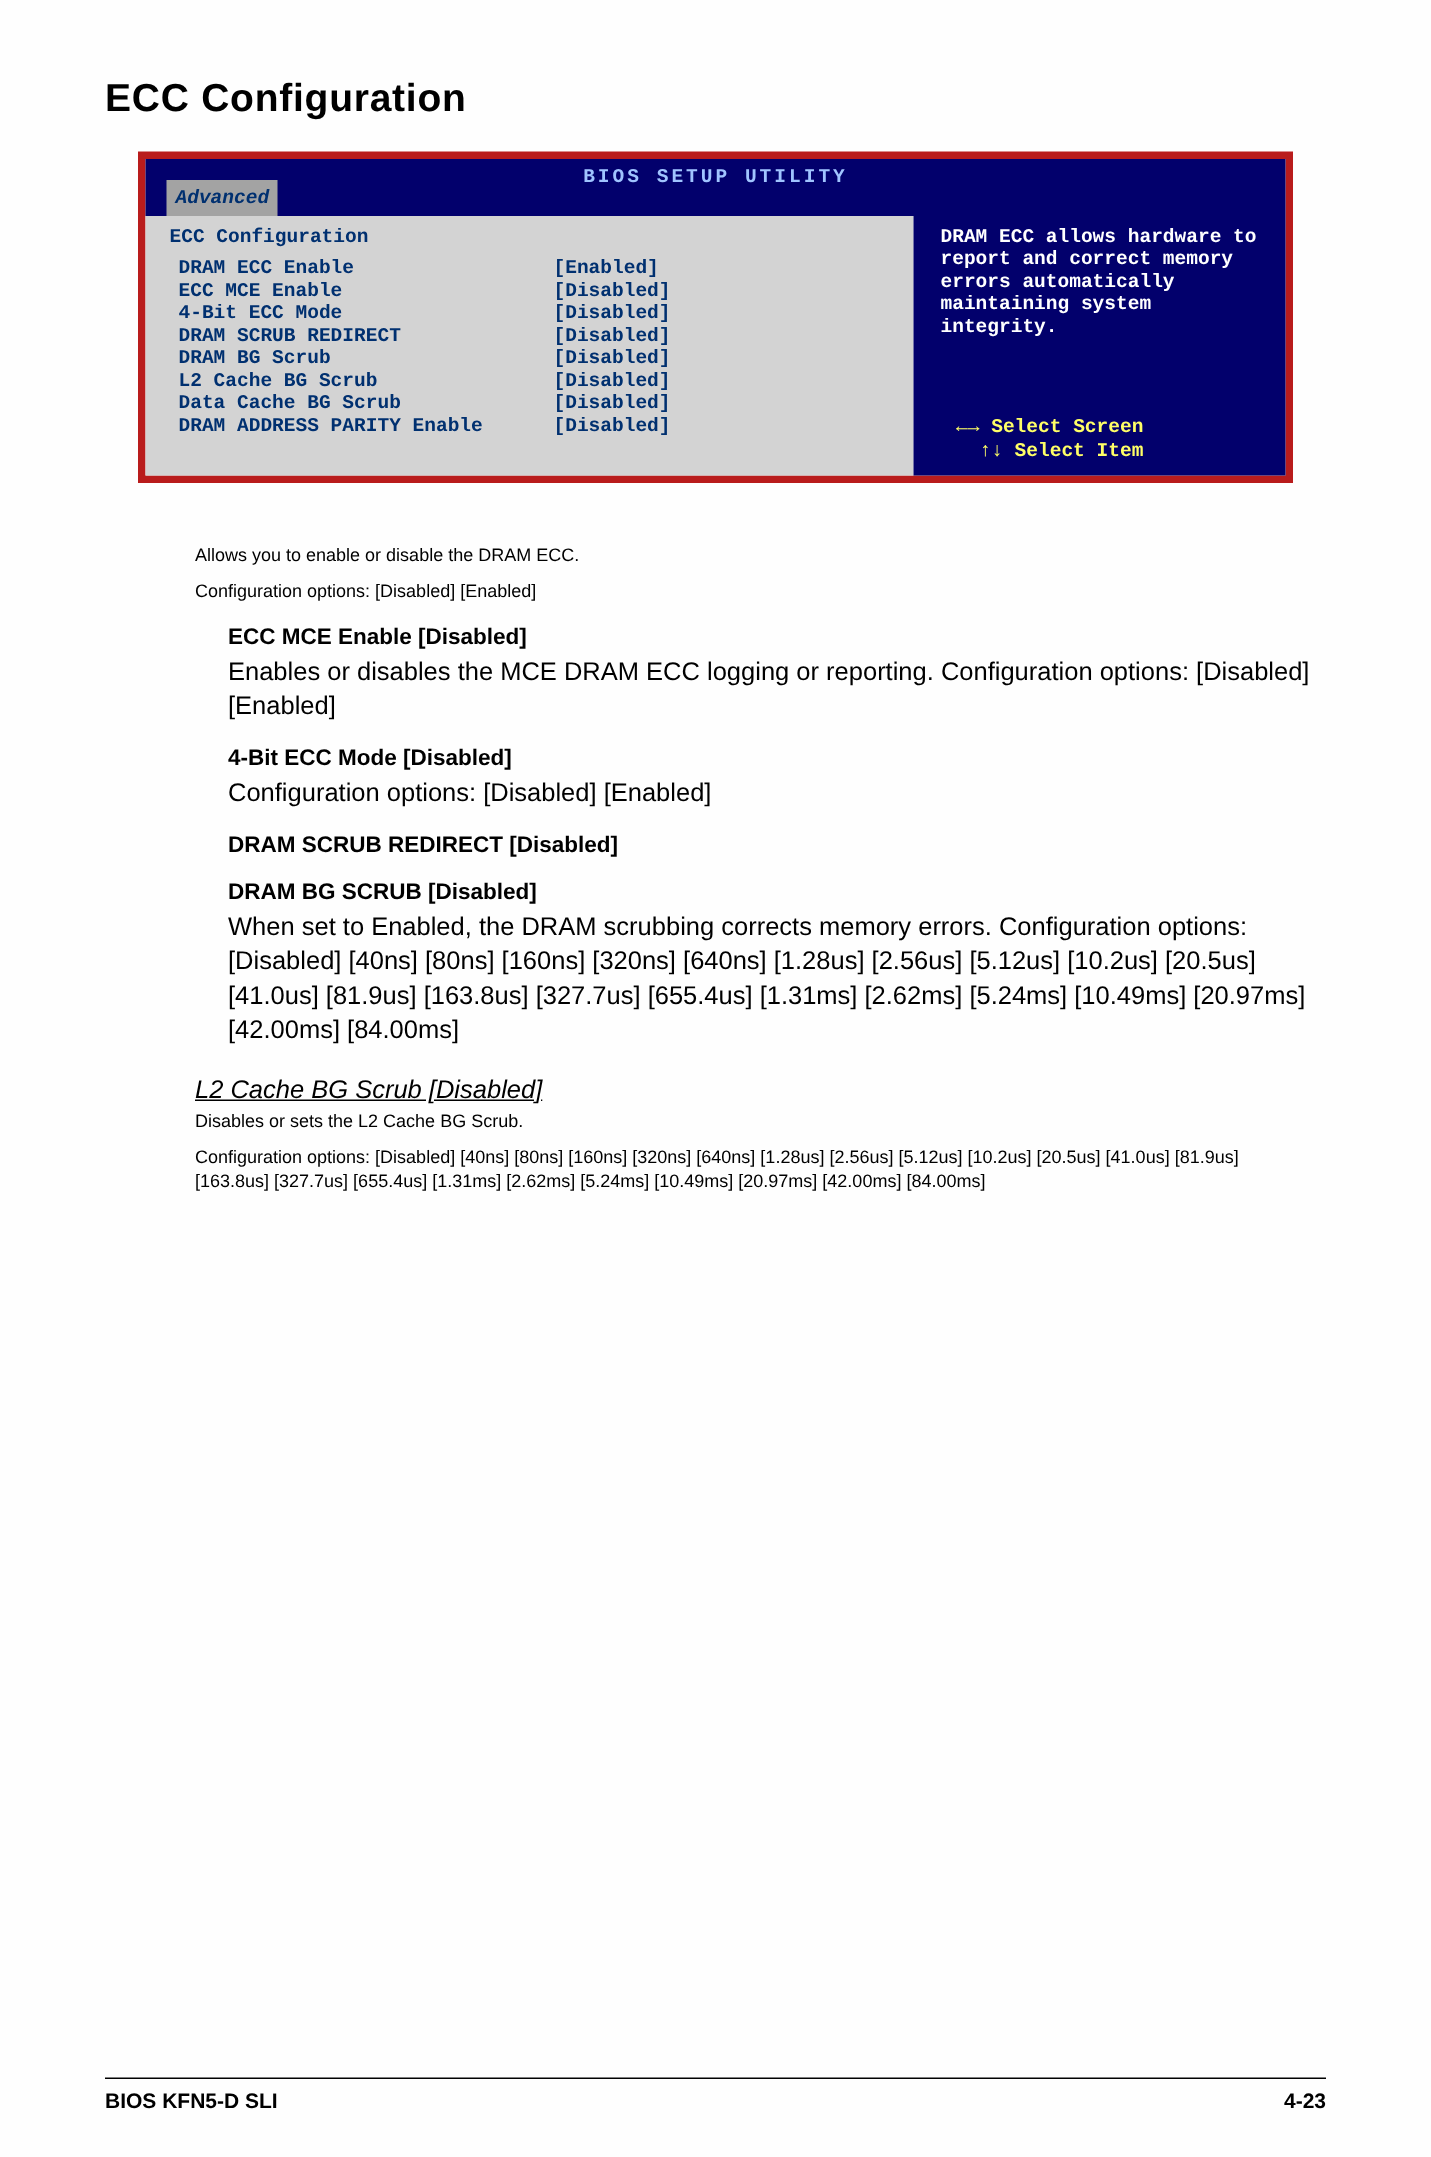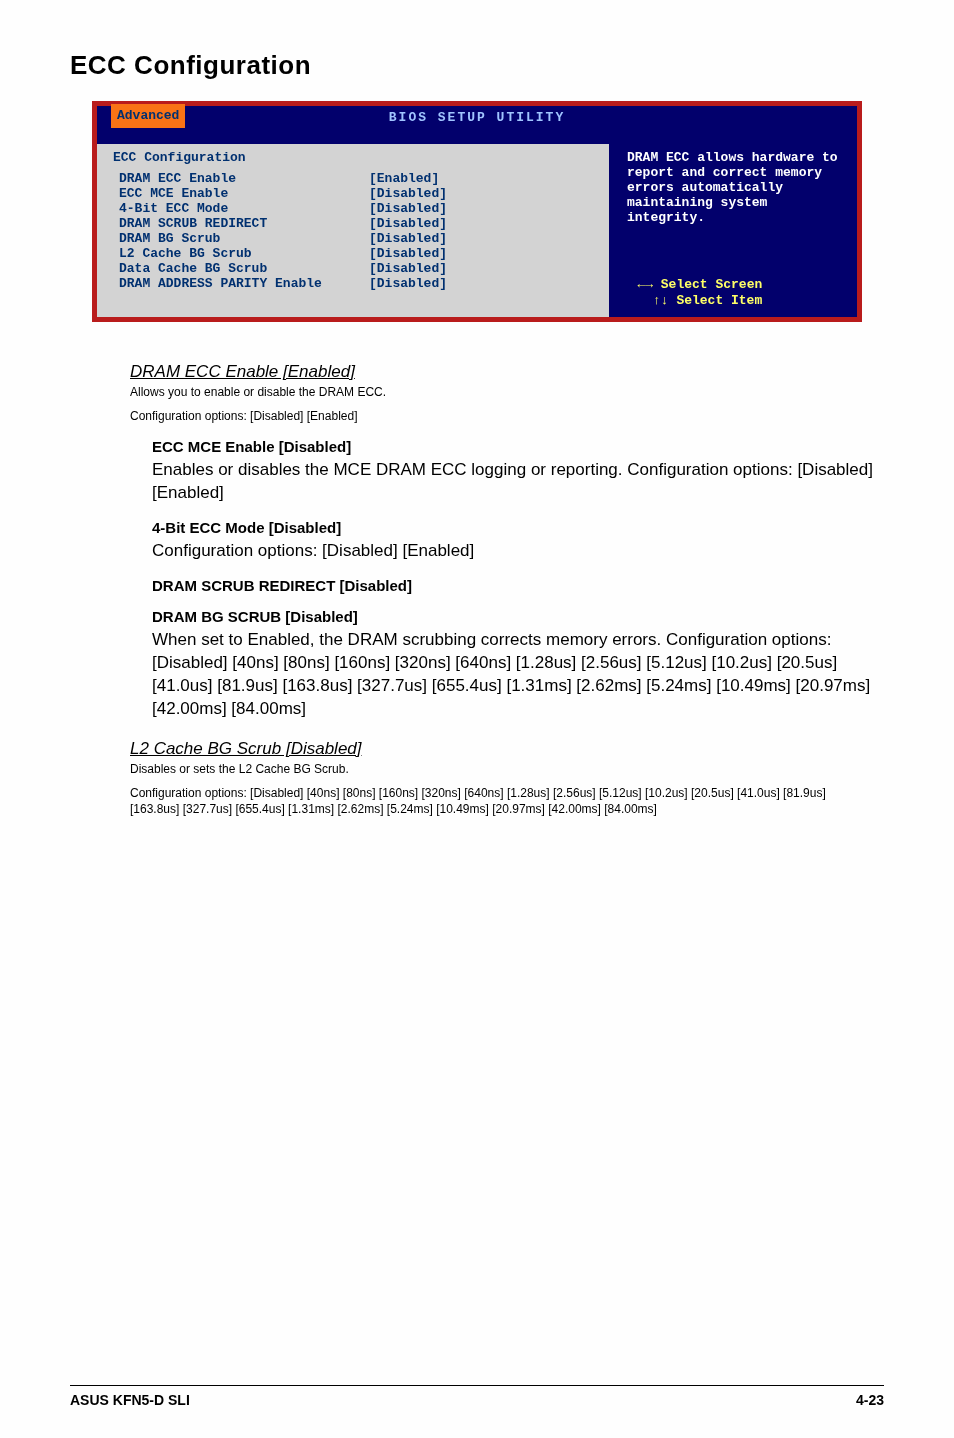--- a/index.html
+++ b/index.html
@@ -42,26 +42,27 @@
     line-height: 20px;
   }
   .bios-header-title {
     color: #a0c4ff;
     letter-spacing: 2px;
     padding-top: 2px;
     display: block;
   }
   .bios-tab {
     position: absolute;
-    bottom: 16px;
+    bottom: 0;
     left: 14px;
-    background: #f97316;
+    background: #a3a3a3;
     color: #003070;
     padding: 2px 6px;
     font-weight: bold;
+    font-style: italic;
   }
   .bios-body {
     display: flex;
   }
   .bios-left {
     flex: 1;
     background: #d3d3d3;
     color: #003070;
     padding: 6px 10px 26px 22px;
   }
@@ -199,21 +200,20 @@
             <span class="arrow">↑↓</span>
             <span>Select Item</span>
           </div>
         </div>
       </div>
     </div>
   </div>
 
   <div class="content">
 
-    <div class="option-title">DRAM ECC Enable [Enabled]</div>
     <p class="option-desc">Allows you to enable or disable the DRAM ECC.</p>
     <p class="option-desc">Configuration options: [Disabled] [Enabled]</p>
 
     <div class="sub">
       <div class="sub-title">ECC MCE Enable [Disabled]</div>
       <p class="sub-desc">Enables or disables the MCE DRAM ECC logging or reporting. Configuration options: [Disabled] [Enabled]</p>
 
       <div class="sub-title">4-Bit ECC Mode [Disabled]</div>
       <p class="sub-desc">Configuration options: [Disabled] [Enabled]</p>
 
@@ -223,17 +223,17 @@
       <p class="sub-desc">When set to Enabled, the DRAM scrubbing corrects memory errors. Configuration options: [Disabled] [40ns] [80ns] [160ns] [320ns] [640ns] [1.28us] [2.56us] [5.12us] [10.2us] [20.5us] [41.0us] [81.9us] [163.8us] [327.7us] [655.4us] [1.31ms] [2.62ms] [5.24ms] [10.49ms] [20.97ms] [42.00ms] [84.00ms]</p>
     </div>
 
     <div class="option-title">L2 Cache BG Scrub [Disabled]</div>
     <p class="option-desc">Disables or sets the L2 Cache BG Scrub.</p>
     <p class="option-desc">Configuration options: [Disabled] [40ns] [80ns] [160ns] [320ns] [640ns] [1.28us] [2.56us] [5.12us] [10.2us] [20.5us] [41.0us] [81.9us] [163.8us] [327.7us] [655.4us] [1.31ms] [2.62ms] [5.24ms] [10.49ms] [20.97ms] [42.00ms] [84.00ms]</p>
 
   </div>
 
   <div class="footer">
-    <span>ASUS KFN5-D SLI</span>
+    <span>BIOS KFN5-D SLI</span>
     <span>4-23</span>
   </div>
 
 </div>
 
 </body></html>

